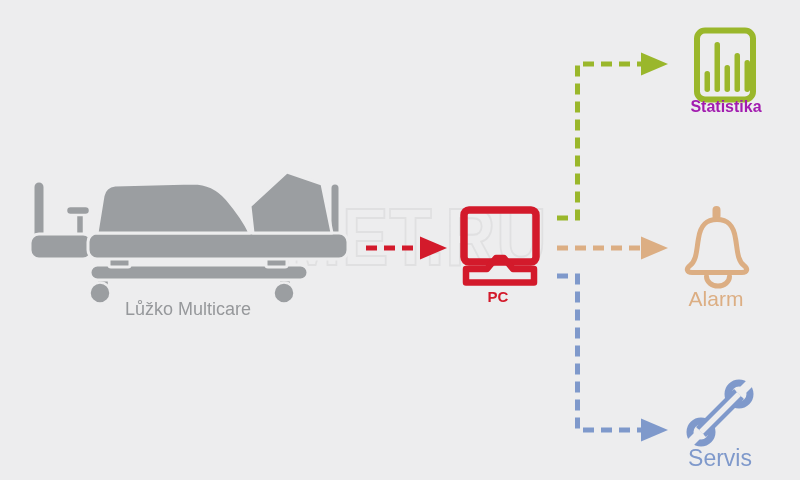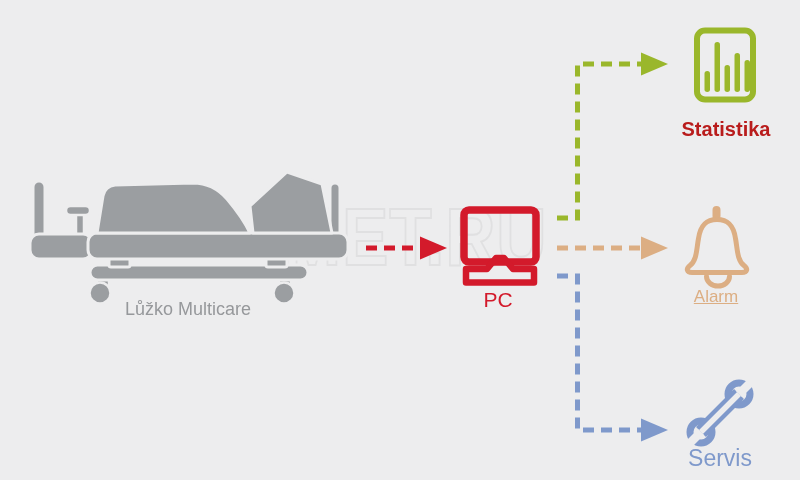--- a/index.html
+++ b/index.html
@@ -26,23 +26,23 @@
     white-space:nowrap;
     user-select:none;
   }
   .lbl{
     position:absolute;
     z-index:3;
     transform:translateX(-50%);
     white-space:nowrap;
   }
   .lbl-bed{left:188px;top:299px;font-size:18px;color:#96989b;}
-  .lbl-pc{left:498px;top:288px;font-size:21px;font-weight:400;color:#d31a2b;}
-  .lbl-statistika{left:726px;top:118px;font-size:20px;font-weight:700;color:#b91c1c;}
-  .lbl-alarm{left:716px;top:287px;font-size:17px;color:#dcae83;text-decoration:underline;}
+  .lbl-pc{left:498px;top:288px;font-size:15px;font-weight:700;color:#d31a2b;}
+  .lbl-statistika{left:726px;top:98px;font-size:16px;font-weight:700;color:#a21caf;}
+  .lbl-alarm{left:716px;top:287px;font-size:21px;color:#dcae83;}
   .lbl-servis{left:720px;top:445px;font-size:23px;color:#7f99cb;}
 </style>
 </head>
 <body>
 
 <div id="stage">
 
   <div class="watermark">MET.RU</div>
 
   <svg id="diagram-svg" width="800" height="480" viewBox="0 0 800 480">

